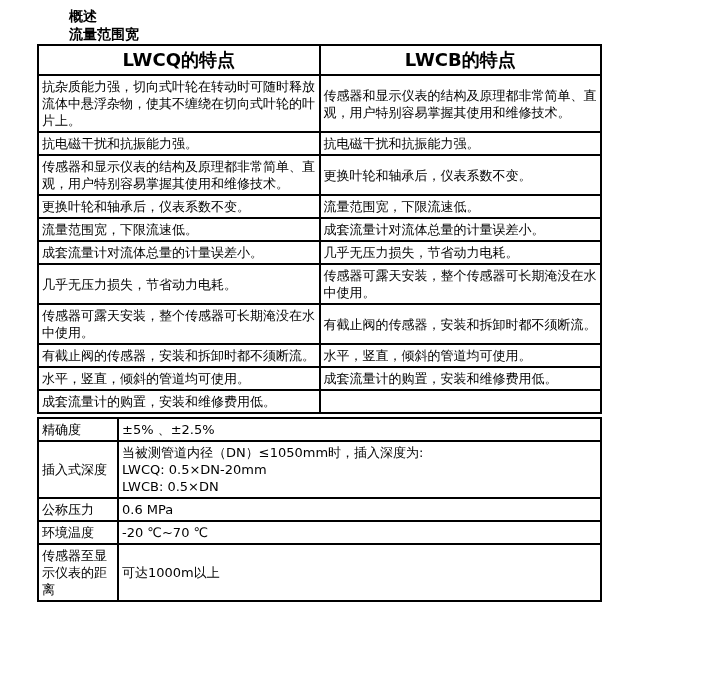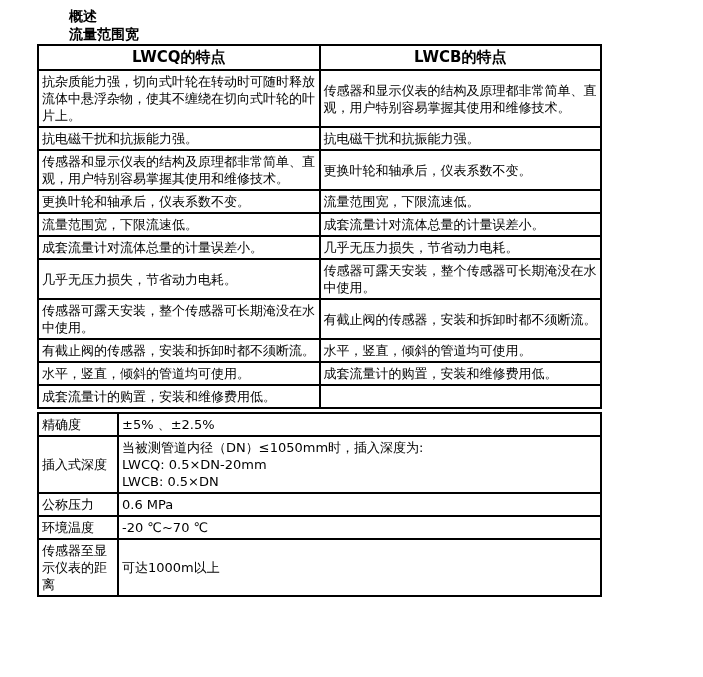--- a/index.html
+++ b/index.html
@@ -31,21 +31,21 @@
   table {
     border-collapse: collapse;
     table-layout: fixed;
     width: 565px;
     margin-bottom: 3px;
   }
   table, th, td {
     border: 2px solid #000000;
   }
   th {
-    font-size: 15px;
+    font-size: 18px;
     font-weight: bold;
     text-align: center;
     padding: 2px 3px;
     height: 20px;
     margin-left: 13px;
   }
   td {
     font-size: 13px;
     line-height: 17px;
     vertical-align: middle;

